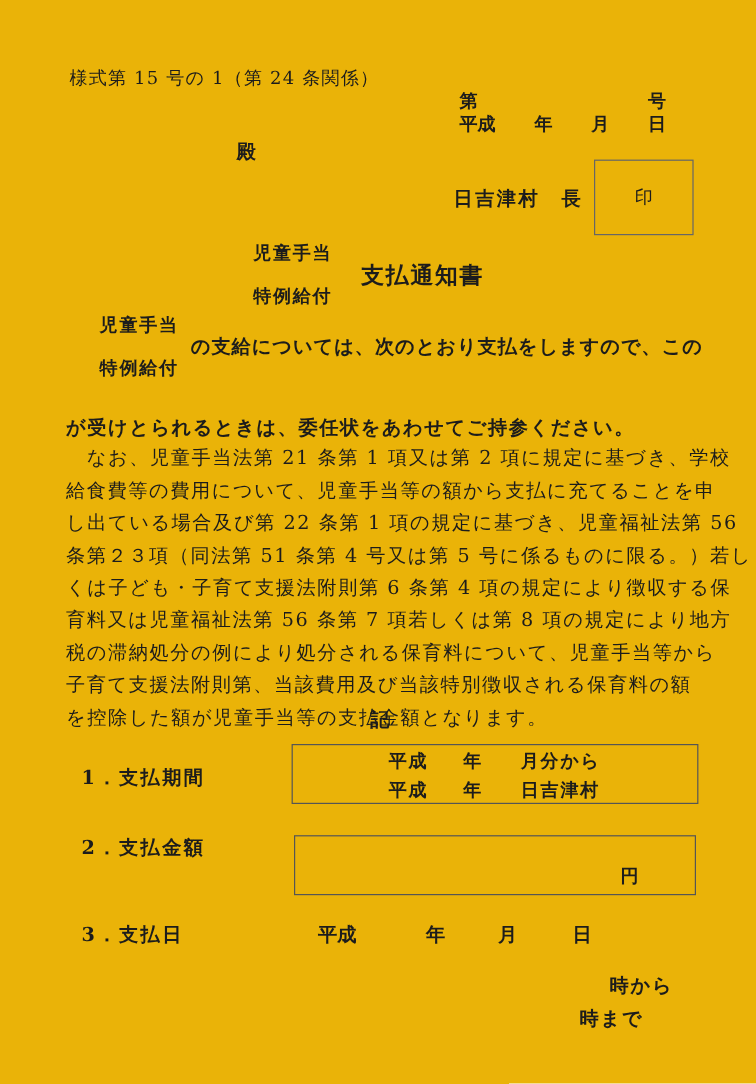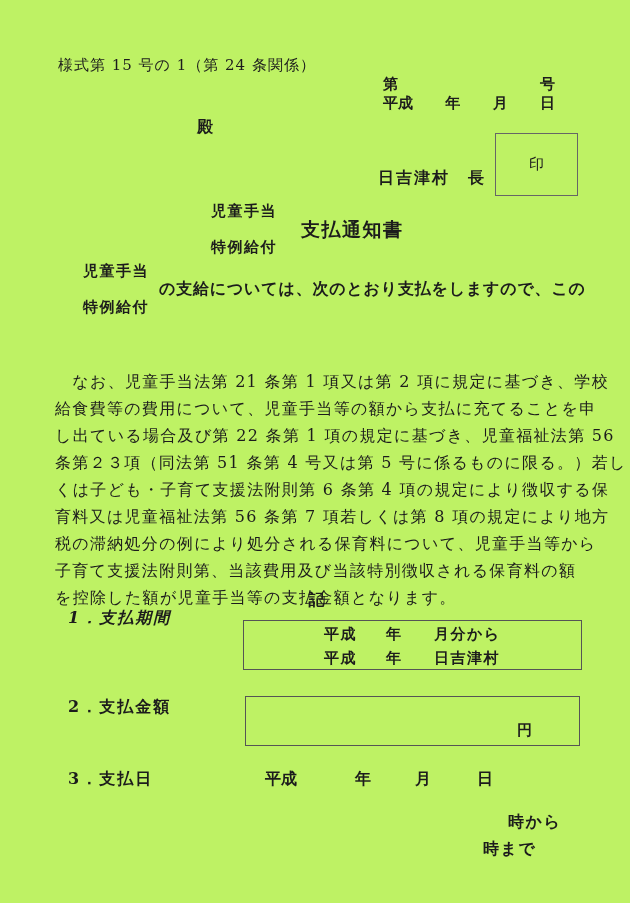--- a/index.html
+++ b/index.html
@@ -4,36 +4,36 @@
 <style>
   html, body {
     margin: 0;
     padding: 0;
     background: #fcfcfc;
   }
   .page {
     position: relative;
     width: 630px;
     height: 903px;
-    background: #bef264;
+    background: #eab308;
     color: #1c1c1c;
     font-family: "DejaVu Serif", "Liberation Serif", serif;
     font-size: 16px;
     overflow: hidden;
   }
   .abs { position: absolute; white-space: nowrap; }
   .b   { font-weight: bold; }
 
   .form-number { left: 58px; top: 56px; font-size: 15px; letter-spacing: 1px; }
 
   .docno-row  { left: 383px; top: 75px;  width: 172px; display: flex; justify-content: space-between; font-size: 15px; }
   .date-row   { left: 383px; top: 94px;  width: 172px; display: flex; justify-content: space-between; font-size: 15px; }
 
   .addressee  { left: 197px; top: 117px; }
-  .issuer     { left: 378px; top: 168px; letter-spacing: 2px; }
+  .issuer     { left: 378px; top: 156px; letter-spacing: 2px; }
 
   .seal-box {
     left: 495px; top: 133px; width: 81px; height: 61px;
     border: 1px solid #666;
     display: flex; align-items: center; justify-content: center;
     font-size: 15px;
   }
 
   .doc-title { left: 211px; top: 202px; display: flex; align-items: center; }
   .fraction  { display: flex; flex-direction: column; gap: 17px; font-size: 15px; letter-spacing: 1.5px; justify-content: flex-end; }
@@ -45,21 +45,21 @@
   .p1-rest    { margin-left: 10px; letter-spacing: 0.8px; }
   .p1-line2   { top: 320px; letter-spacing: 1.3px; }
   .p1-line3   { top: 347px; letter-spacing: 1.3px; }
 
   .para2 { top: 368px; line-height: 27px; letter-spacing: 1.3px; font-weight: normal; }
   .para2 div { white-space: pre; }
 
   .ki { top: 590px; text-align: center; }
 
   .sec-label { left: 68px; font-size: 16px; letter-spacing: 2px; }
-  .sec1-label { top: 608px; font-style: italic; }
+  .sec1-label { top: 638px; }
   .sec2-label { top: 697px; }
   .sec3-label { top: 769px; }
 
   .period-box {
     left: 243px; top: 620px; width: 337px; height: 48px;
     border: 1px solid #555;
   }
   .period-box span { position: absolute; font-size: 15px; font-weight: bold; letter-spacing: 1.5px; white-space: nowrap; }
   .pb-r1 { top: 4px; }
   .pb-r2 { top: 28px; }
@@ -116,20 +116,21 @@
     <span class="title-main">支払通知書</span>
   </div>
 
   <div class="abs content-col p1-first b">
     <span class="fraction">
       <span>児童手当</span>
       <span>特例給付</span>
     </span>
     <span class="p1-rest">の支給については、次のとおり支払をしますので、この</span>
   </div>
+  <div class="abs content-col p1-line3 b">が受けとられるときは、委任状をあわせてご持参ください。</div>
 
   <div class="abs content-col para2">
     <div>　なお、児童手当法第 21 条第 1 項又は第 2 項に規定に基づき、学校</div>
     <div>給食費等の費用について、児童手当等の額から支払に充てることを申</div>
     <div>し出ている場合及び第 22 条第 1 項の規定に基づき、児童福祉法第 56</div>
     <div>条第２３項（同法第 51 条第 4 号又は第 5 号に係るものに限る。）若し</div>
     <div>くは子ども・子育て支援法附則第 6 条第 4 項の規定により徴収する保</div>
     <div>育料又は児童福祉法第 56 条第 7 項若しくは第 8 項の規定により地方</div>
     <div>税の滞納処分の例により処分される保育料について、児童手当等から</div>
     <div>子育て支援法附則第、当該費用及び当該特別徴収される保育料の額</div>

